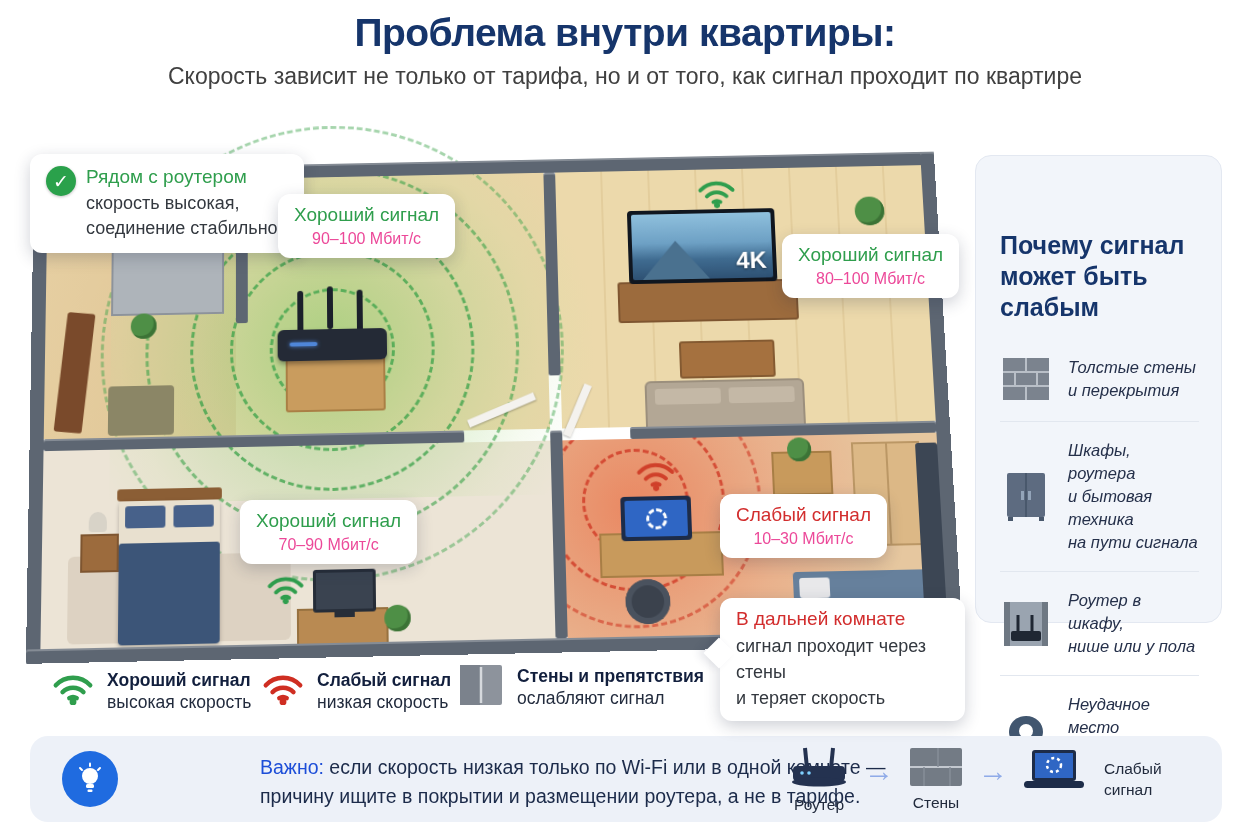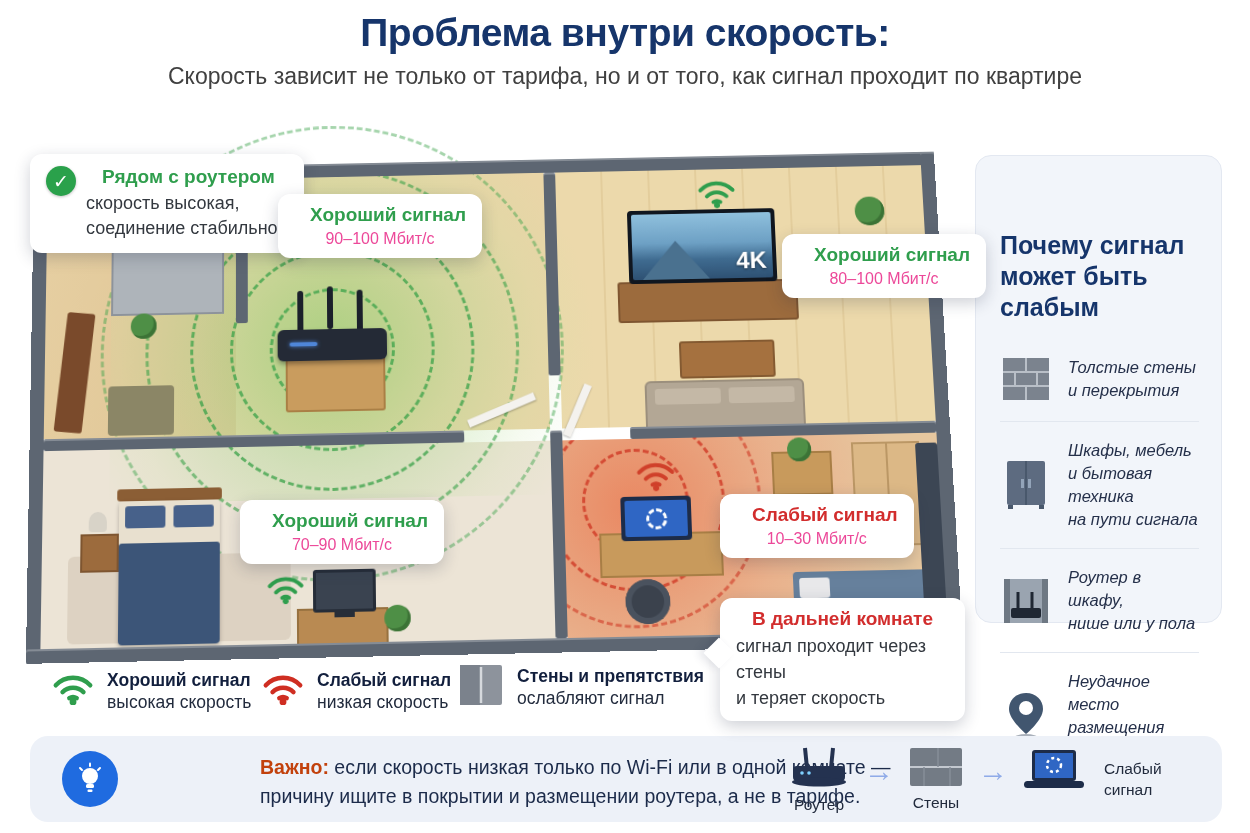--- a/index.html
+++ b/index.html
@@ -81,21 +81,21 @@
   .wardrobe::before{content:"";position:absolute;left:50%;top:0;width:2px;height:100%;background:#bb9765;}
   .bed-far{left:756px;top:426px;width:136px;height:60px;background:#66809c;border-radius:4px;}
   .bed-far::before{content:"";position:absolute;left:6px;top:6px;width:30px;height:20px;background:#e8e8ea;border-radius:3px;}
   .curtain{left:884px;top:300px;width:22px;height:170px;background:#3c4654;border-radius:3px;}
 
   .wifi{position:absolute;z-index:6;}
 
   
   .callout{position:absolute;z-index:10;background:#fff;border-radius:12px;
       box-shadow:0 5px 16px rgba(30,40,70,.22);padding:10px 16px;text-align:center;}
-  .callout .c-title{font-size:19px;font-weight:bold;white-space:nowrap;margin-left:16px;}
+  .callout .c-title{font-size:19px;font-weight:normal;white-space:nowrap;}
   .callout .c-value{font-size:16px;margin-top:4px;color:#ec4899;white-space:nowrap;}
   .green-t{color:#2f9e4d;} .red-t{color:#d22d2d;}
   .callout-a{left:0;top:6px;text-align:left;padding:12px 16px;}
   .callout-a .row{display:flex;gap:10px;}
   .check-badge{width:30px;height:30px;border-radius:50%;background:#2aa14b;color:#fff;font-size:19px;font-weight:bold;
       display:flex;align-items:center;justify-content:center;flex:0 0 auto;box-shadow:0 1px 3px rgba(0,0,0,.25);}
   .callout-a .c-body{font-size:18px;color:#33383f;line-height:25px;margin-top:3px;}
   .callout-f{text-align:left;z-index:11;}
   .callout-f .c-title{font-size:19px;}
   .callout-f .c-body{font-size:18px;color:#33383f;line-height:26px;margin-top:3px;}
@@ -115,34 +115,34 @@
   .legend{position:absolute;left:30px;top:663px;width:930px;height:62px;}
   .lg-item{position:absolute;display:flex;gap:13px;align-items:center;}
   .lg-title{font-size:17.5px;font-weight:bold;color:#121f3d;line-height:22px;}
   .lg-sub{font-size:17.5px;color:#222b3d;line-height:22px;}
 
   
   .bottom{position:absolute;left:30px;top:736px;width:1192px;height:86px;background:#edf1f8;border-radius:18px;}
   .bulb{position:absolute;left:32px;top:15px;width:56px;height:56px;border-radius:50%;background:#1f6be0;
       display:flex;align-items:center;justify-content:center;}
   .imp-text{position:absolute;left:230px;top:17px;font-size:19.5px;line-height:29px;color:#1c2b4a;white-space:pre-line;}
-  .imp-label{color:#c2410c;font-weight:bold;}
+  .imp-label{color:#1d4ed8;font-weight:normal;}
   .flow{position:absolute;left:758px;top:8px;height:70px;display:flex;align-items:center;gap:14px;}
   .flow-item{display:flex;flex-direction:column;align-items:center;gap:2px;}
   .flow-label{font-size:15.5px;color:#222b3d;}
   .flow-arrow{font-size:30px;color:#8fabe8;margin-bottom:16px;}
   .flow-result{font-size:15.5px;color:#222b3d;white-space:pre-line;margin-left:4px;line-height:21px;}
 </style>
 </head>
 <body>
 
 <div class="page">
 
   <div class="header">
-    <div class="title">Проблема внутри скорость:</div>
+    <div class="title">Проблема внутри квартиры:</div>
     <div class="subtitle">Скорость зависит не только от тарифа, но и от того, как сигнал проходит по квартире</div>
   </div>
 
   <div class="floorplan">
     <div class="rooms">
 
       <div class="floor floor-hall"></div>
       <div class="floor floor-router"></div>
       <div class="floor floor-living"></div>
       <div class="floor floor-bed"></div>
@@ -313,21 +313,21 @@
         <div class="sb-icon">
           <svg width="50" height="52">
               <rect x="6" y="2" width="38" height="44" rx="2" fill="#5d6b80"></rect>
               <line x1="25" y1="2" x2="25" y2="46" stroke="#49586c" stroke-width="2"></line>
               <rect x="20" y="20" width="3" height="9" fill="#93a4b9"></rect>
               <rect x="27" y="20" width="3" height="9" fill="#93a4b9"></rect>
               <rect x="7" y="46" width="5" height="4" fill="#49586c"></rect>
               <rect x="38" y="46" width="5" height="4" fill="#49586c"></rect>
             </svg>
         </div>
-        <div class="sb-text pre">Шкафы, мебель
+        <div class="sb-text pre">Шкафы, роутера
 и бытовая техника
 на пути сигнала</div>
       </div>
       <div class="sb-item">
         <div class="sb-icon">
           <svg width="50" height="50">
               <rect x="3" y="3" width="44" height="44" fill="#9aa4b0"></rect>
               <rect x="3" y="3" width="6" height="44" fill="#6e7883"></rect>
               <rect x="41" y="3" width="6" height="44" fill="#6e7883"></rect>
               <line x1="17" y1="16" x2="17" y2="34" stroke="#1f2733" stroke-width="3"></line>

